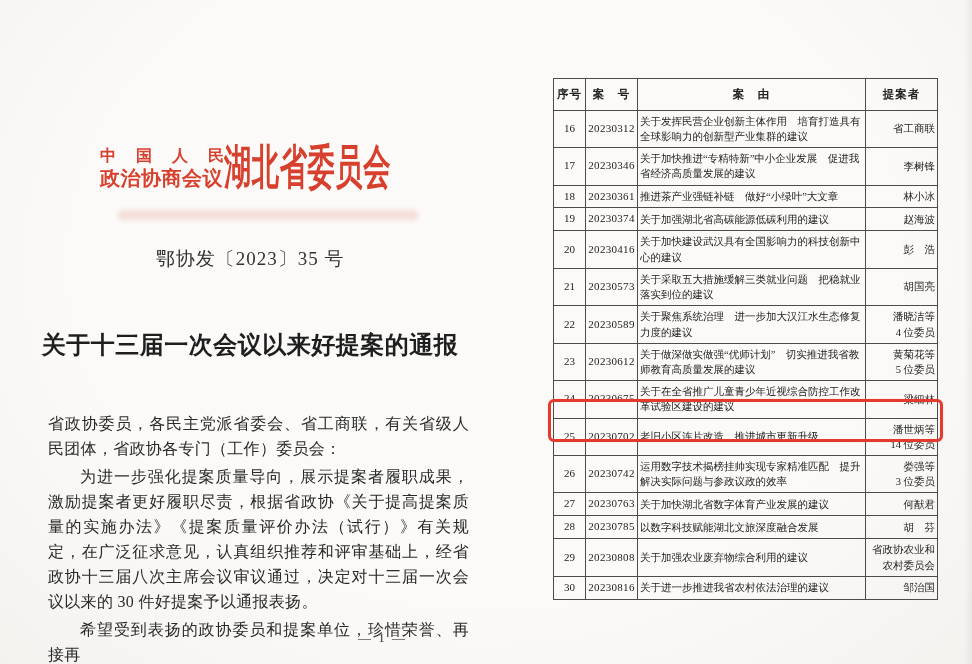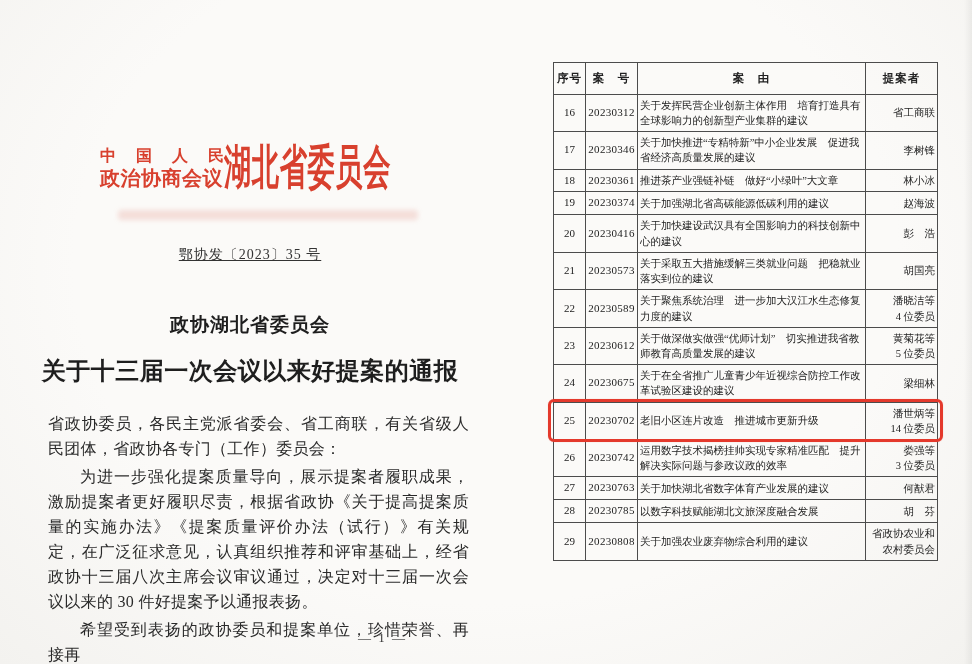--- a/index.html
+++ b/index.html
@@ -13,33 +13,33 @@
   #page-left{position:absolute;left:0;top:0;width:490px;height:664px;color:#2b2b2b;}
   .letterhead{position:absolute;left:100px;top:142px;display:flex;align-items:center;}
   .lh-small{width:124px;color:var(--red);font-weight:900;}
   .lh-small .l1{display:block;text-align:justify;text-align-last:justify;font-size:16px;line-height:23px;}
   .lh-small .l2{display:block;font-size:20px;line-height:23px;letter-spacing:0.5px;white-space:nowrap;}
   .lh-big{color:var(--red);font-weight:900;font-size:47px;line-height:50px;white-space:nowrap;
           transform:scaleX(0.58);transform-origin:left center;letter-spacing:1px;}
   .ghost-bleed{position:absolute;left:118px;top:210px;width:300px;height:10px;
           background:rgba(224,122,110,0.22);filter:blur(2.5px);border-radius:4px;}
   .doc-number{position:absolute;left:40px;top:246px;width:420px;text-align:center;
-          font-size:14px;letter-spacing:1px;color:#333;text-decoration:underline;}
+          font-size:19px;letter-spacing:1px;color:#333;}
   .title-block{position:absolute;left:30px;top:312px;width:440px;text-align:center;color:#1e1e1e;}
   .title-l1{font-size:19px;font-weight:bold;letter-spacing:1px;}
   .title-l2{font-size:24px;font-weight:bold;letter-spacing:0.5px;margin-top:17px;}
   .body-text{position:absolute;left:45px;top:408px;width:427px;font-size:16px;
           line-height:25px;letter-spacing:0.3px;text-align:justify;color:#2a2a2a;}
   .body-text p{margin:3px;}
   .body-text p.indent{text-indent:2em;}
   .pageno{position:absolute;font-size:13px;color:#333;letter-spacing:2px;white-space:nowrap;}
   #pageno-left{left:358px;top:630px;}
   
   #page-right{position:absolute;left:490px;top:0;width:482px;height:664px;color:#2b2b2b;}
-  table.proposals{position:absolute;left:63px;top:62px;width:384px;border-collapse:collapse;
+  table.proposals{position:absolute;left:63px;top:78px;width:384px;border-collapse:collapse;
           table-layout:fixed;font-size:10.5px;color:#222;border-radius:24px;}
   table.proposals th,table.proposals td{border:1px solid #4c4c4c;vertical-align:middle;
           padding:3px 2px;line-height:1.45;}
   table.proposals th{font-size:11.5px;font-weight:bold;padding:7px 2px;letter-spacing:1px;}
   col.c-no{width:32px;} col.c-case{width:52px;} col.c-reason{width:228px;} col.c-prop{width:72px;}
   td.c-no{text-align:center;font-size:11px;}
   td.c-case{text-align:center;font-size:11px;letter-spacing:0.3px;}
   td.c-reason{text-align:left;padding-left:5px;padding-right:4px;}
   td.c-prop{text-align:right;white-space:pre-line;}
   #highlight-box{position:absolute;border:3px solid var(--hl);border-radius:6px;
@@ -59,21 +59,20 @@
         <span class="l2">政治协商会议</span>
       </span>
       <span class="lh-big">湖北省委员会</span>
     </div>
 
     <div class="ghost-bleed"></div>
 
     <div class="doc-number">鄂协发〔2023〕35 号</div>
 
     <div class="title-block">
-      <div class="title-l1">政协湖北省委员会</div>
       <div class="title-l2">关于十三届一次会议以来好提案的通报</div>
     </div>
 
     <div class="body-text">
       <p>省政协委员，各民主党派省委会、省工商联，有关省级人民团体，省政协各专门（工作）委员会：</p>
       <p class="indent">为进一步强化提案质量导向，展示提案者履职成果，激励提案者更好履职尽责，根据省政协《关于提高提案质量的实施办法》《提案质量评价办法（试行）》有关规定，在广泛征求意见，认真组织推荐和评审基础上，经省政协十三届八次主席会议审议通过，决定对十三届一次会议以来的 30 件好提案予以通报表扬。</p>
       <p class="indent">希望受到表扬的政协委员和提案单位，珍惜荣誉、再接再</p>
     </div>
 
     <div class="pageno" id="pageno-left">— 1 —</div>
@@ -179,20 +178,26 @@
     <td class="c-reason">以数字科技赋能湖北文旅深度融合发展</td>
     <td class="c-prop">胡　芬</td>
   </tr>
           <tr>
     <td class="c-no">29</td>
     <td class="c-case">20230808</td>
     <td class="c-reason">关于加强农业废弃物综合利用的建议</td>
     <td class="c-prop">省政协农业和
 农村委员会</td>
   </tr>
+          <tr>
+    <td class="c-no">30</td>
+    <td class="c-case">20230816</td>
+    <td class="c-reason">关于进一步推进我省农村依法治理的建议</td>
+    <td class="c-prop">邹治国</td>
+  </tr>
         </tbody>
     </table>
 
   </div>
 
   <div id="highlight-box" style="display: block; left: 547.5px; top: 399.109px; width: 389px; height: 36.4375px;"></div>
   <div class="scan-edge-right"></div>
 </div>
 
 </body></html>

